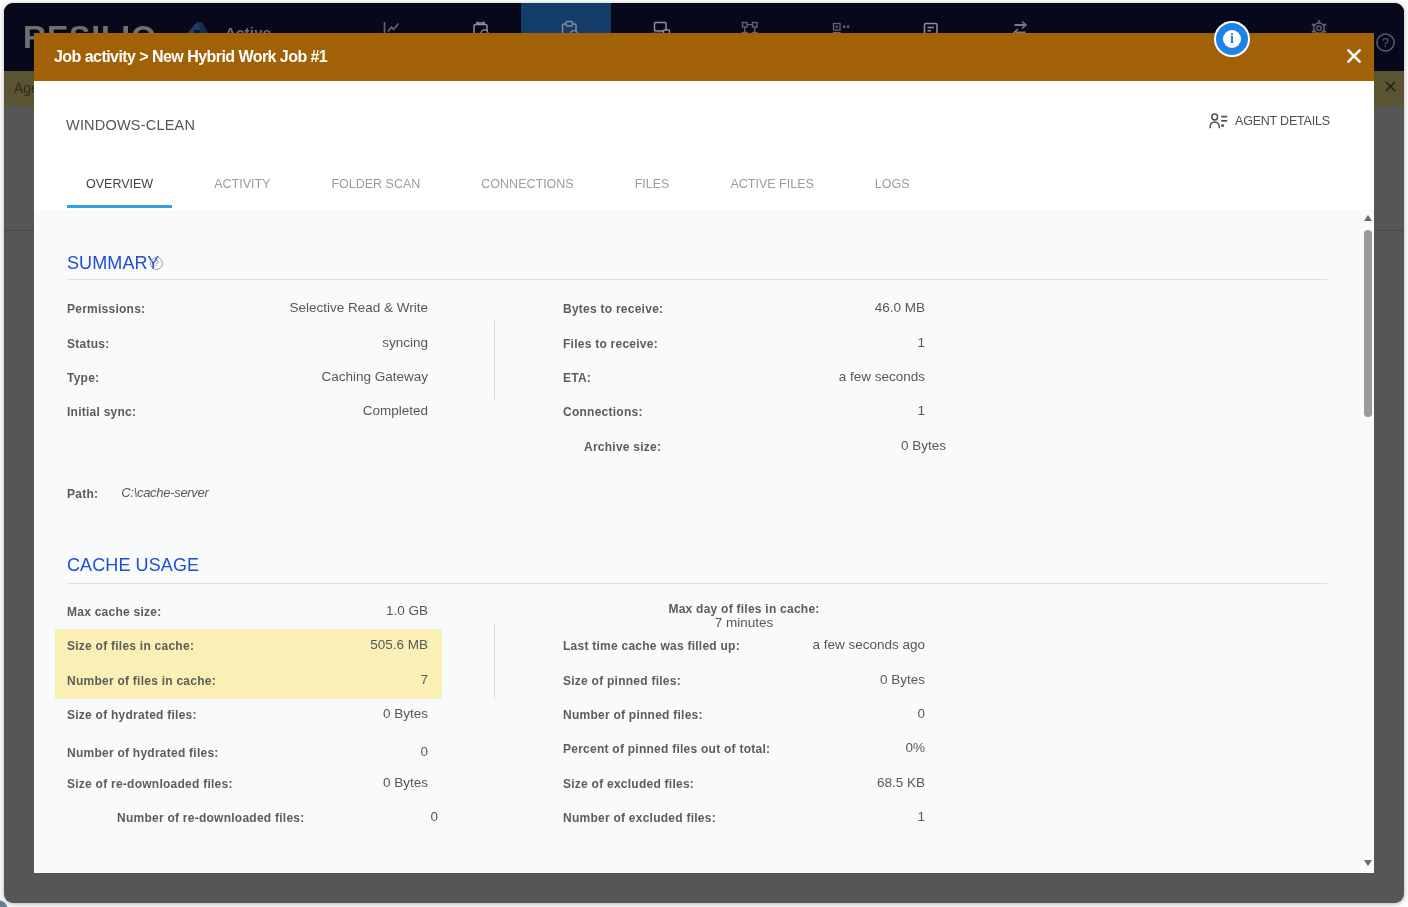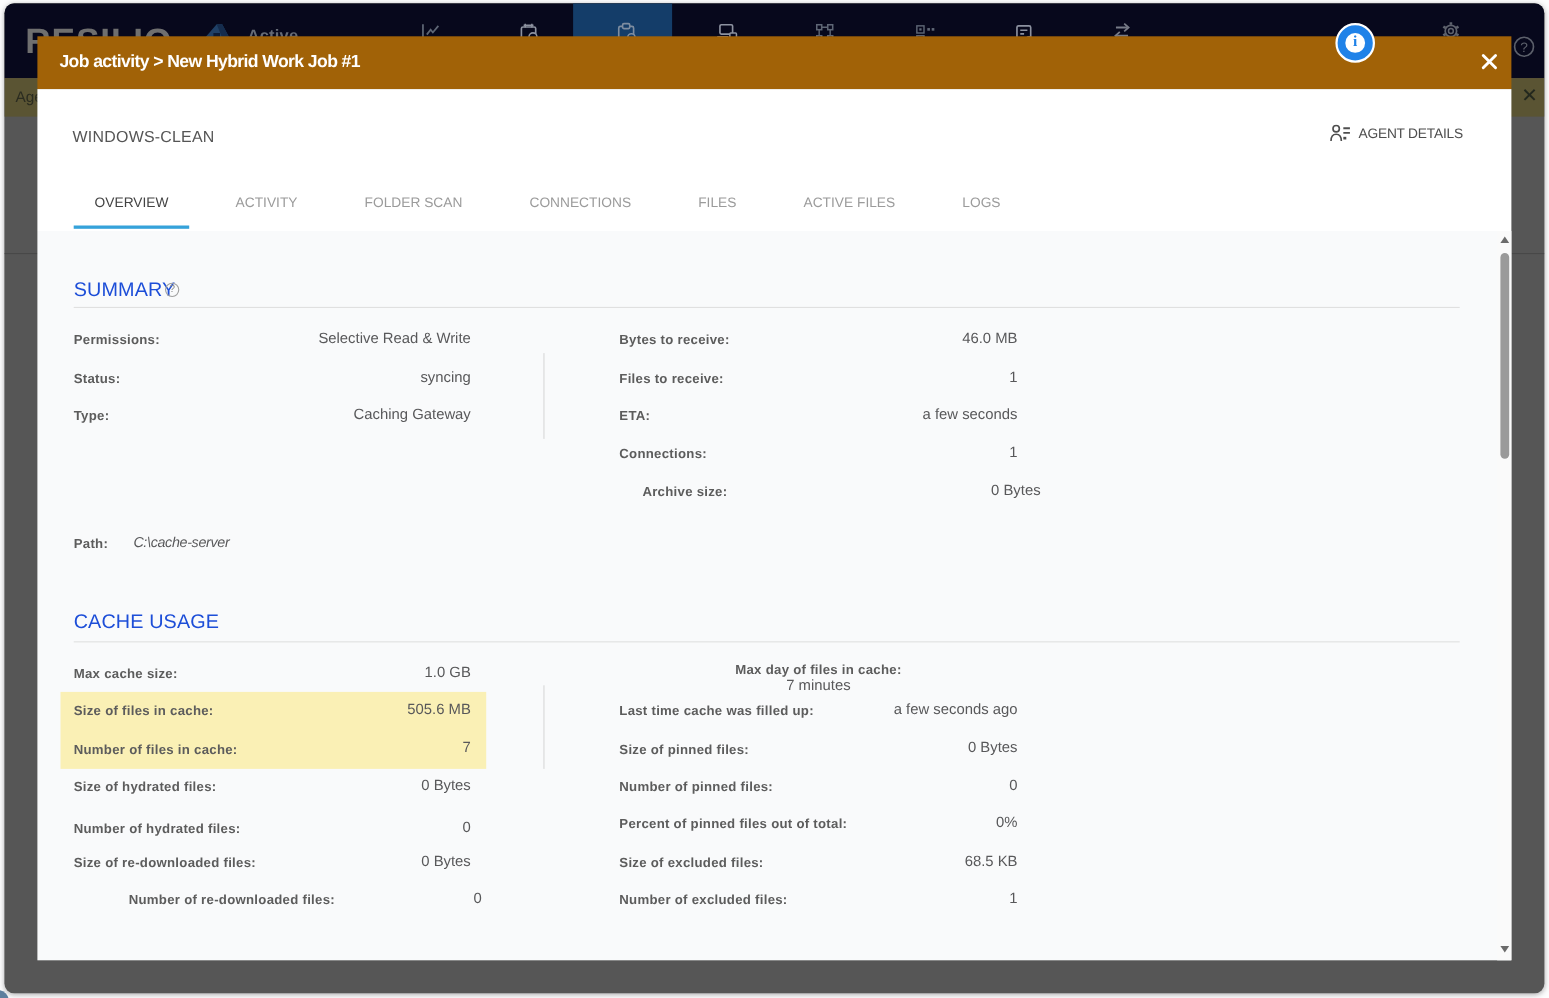--- a/index.html
+++ b/index.html
@@ -152,20 +152,24 @@
         <span class="v">Selective Read &amp; Write</span>
       </div>
     <div class="row" style="left:33px; width:361px; top:124px;">
         <span class="l">Status:</span>
         <span class="v">syncing</span>
       </div>
     <div class="row" style="left:33px; width:361px; top:158px;">
         <span class="l">Type:</span>
         <span class="v">Caching Gateway</span>
       </div>
+    <div class="row" style="left:33px; width:361px; top:192px;">
+        <span class="l">Initial sync:</span>
+        <span class="v">Completed</span>
+      </div>
     <div class="vdiv" style="top:111px; height:78px;"></div>
 
     <div class="row" style="left:529px; width:362px; top:89px;">
         <span class="l">Bytes to receive:</span>
         <span class="v">46.0 MB</span>
       </div>
     <div class="row" style="left:529px; width:362px; top:124px;">
         <span class="l">Files to receive:</span>
         <span class="v">1</span>
       </div>

